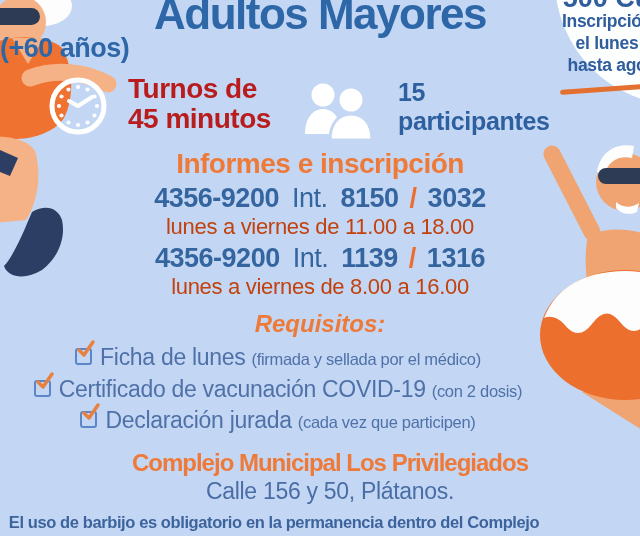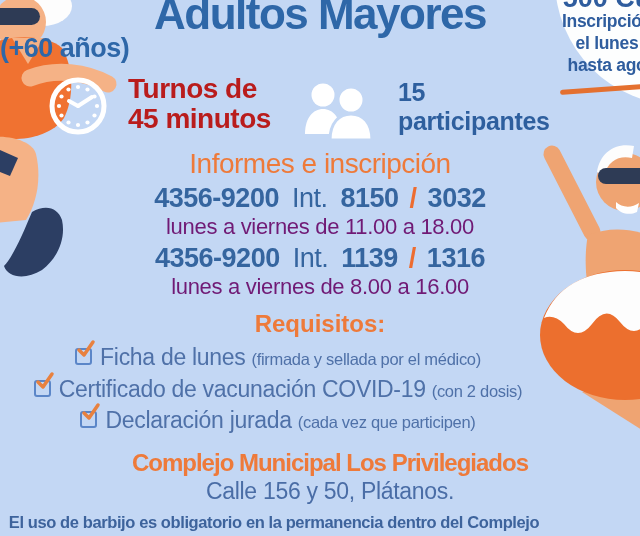--- a/index.html
+++ b/index.html
@@ -23,32 +23,32 @@
   .schedule{
     left:128px; top:74px; font-size:28px; font-weight:bold;
     color:#b91c1c; line-height:30px; letter-spacing:-0.5px;
   }
   .capacity{
     left:398px; top:78px; font-size:25px; font-weight:bold;
     color:#2e5f9e; line-height:29px; letter-spacing:-0.3px;
   }
   .contact{ left:0; top:148px; width:640px; text-align:center; }
   .contact-heading{
-    font-size:28px; font-weight:normal; color:#ee7a3a;
+    font-size:28px; font-weight:bold; color:#ee7a3a;
     letter-spacing:-0.5px; margin-bottom:3px; line-height:32px;
   }
   .phone-line{ font-size:27px; color:#35659f; line-height:31px; letter-spacing:-0.5px; }
   .phone-line .num{ font-weight:bold; }
   .phone-line .int{ font-weight:normal; margin:0 6px; }
   .phone-line .slash{ color:#ed6c30; font-weight:bold; margin:0 4px; }
-  .hours-line{ font-size:22px; color:#701a75; line-height:26px; margin-bottom:3px; letter-spacing:-0.3px; }
+  .hours-line{ font-size:22px; color:#c2410c; line-height:26px; margin-bottom:3px; letter-spacing:-0.3px; }
   .requisitos{ left:0; top:310px; width:556px; text-align:center; }
   .req-heading{
     width:640px; font-size:24px; font-weight:bold; color:#ee7a3a;
-    line-height:28px; margin-bottom:5px; text-align:center;
+    line-height:28px; margin-bottom:5px; text-align:center;font-style:italic;
   }
   .req-item{ font-size:23px; color:#4f71a8; line-height:29.5px; letter-spacing:-0.3px; white-space:nowrap; }
   .req-note{ font-size:16.5px; margin-left:6px; }
   .checkbox{
     display:inline-block; position:relative; width:13px; height:13px;
     border:2.5px solid #5b86c8; border-radius:3px; margin-right:8px; top:0px;
   }
   .checkbox svg{ position:absolute; top:-9px; left:-1px; overflow:visible; }
   .location{ left:10px; top:448px; width:640px; text-align:center; }
   .loc-name{

